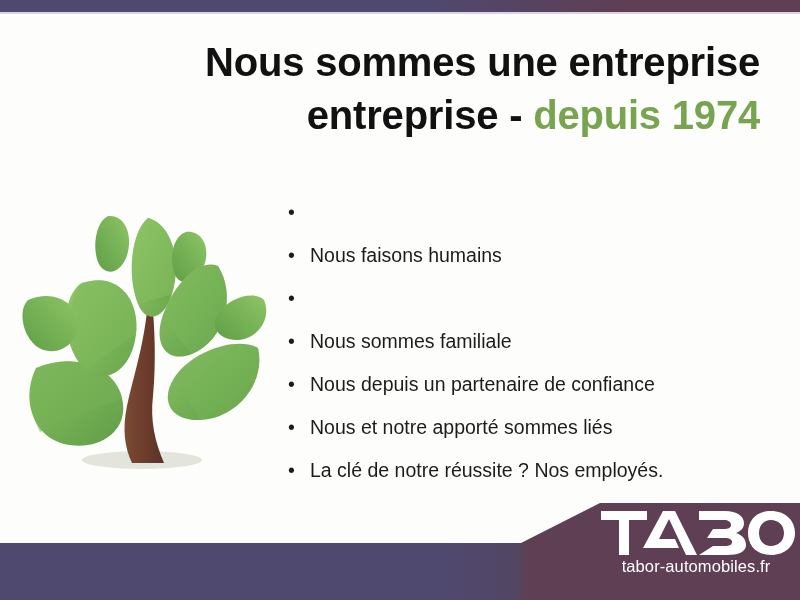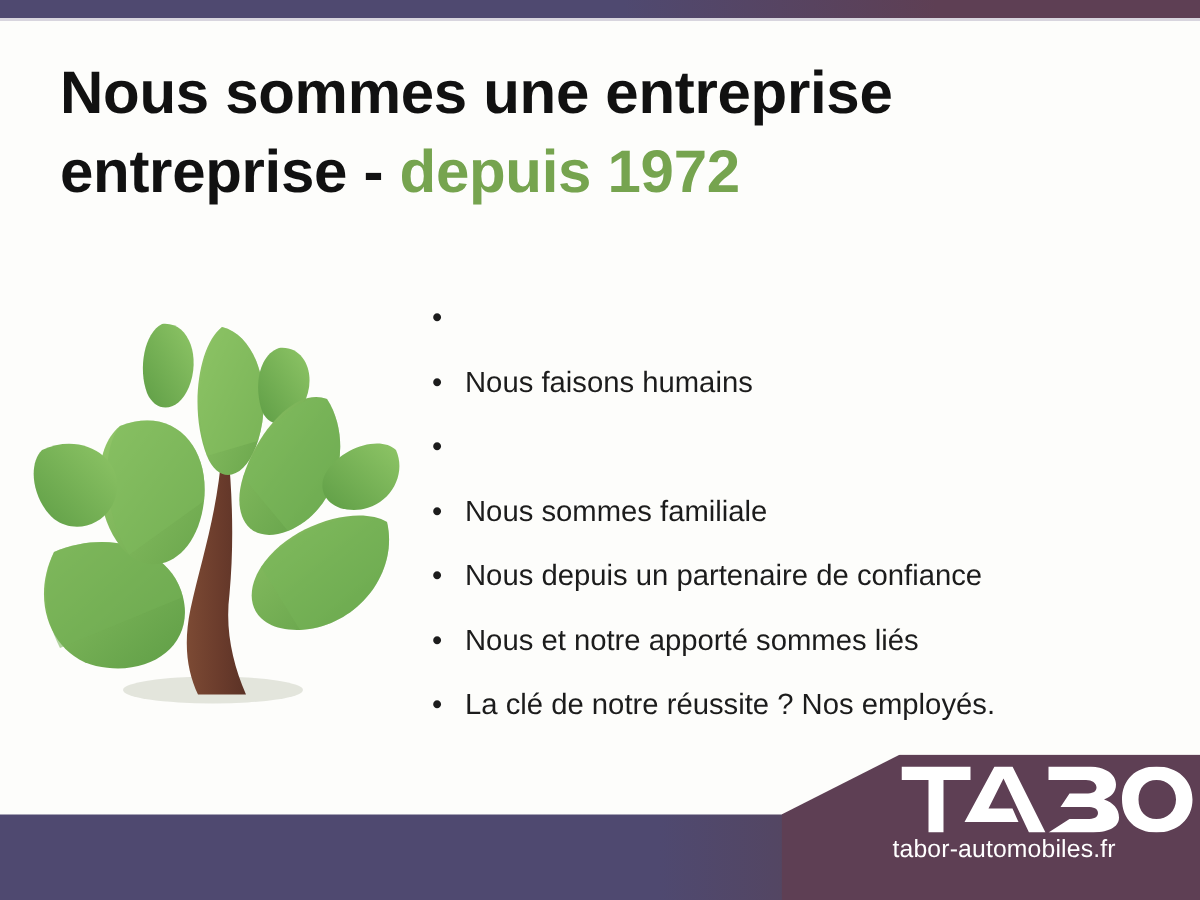--- a/index.html
+++ b/index.html
@@ -79,35 +79,35 @@
   }
   .logo-wordmark svg { display: block; margin: 0 auto; }
 
   .logo-url {
     position: absolute;
     left: 0;
     top: 55px;
     width: 276px;
     padding-left: 74px;
     box-sizing: border-box;
-    text-align: left;
+    text-align: center;
     color: #ffffff;
     font-size: 16.5px;
     font-weight: 400;
     letter-spacing: .1px;
     line-height: 1;
   }
 
   
   .headline {
     position: absolute;
     left: 40px;
     top: 36px;
     width: 720px;
-    text-align: left;
+    text-align: right;
     font-size: 40px;
     font-weight: bold;
     line-height: 1.32;
     color: #111111;
     letter-spacing: -0.2px;
   }
   .headline .accent { color: #76a44f; }
 
   
   .bullets {
@@ -149,21 +149,21 @@
 </head>
 <body>
 
 <div class="slide">
 
   <div class="top-bar"></div>
   <div class="top-bar-hairline"></div>
 
   <div class="headline">
     <div>Nous sommes une entreprise</div>
-    <div><span>entreprise - </span><span class="accent">depuis 1972</span></div>
+    <div><span>entreprise - </span><span class="accent">depuis 1974</span></div>
   </div>
 
   <div class="tree">
     <svg viewBox="0 0 248 288" width="248" height="288" xmlns="http://www.w3.org/2000/svg">
       <defs>
         <linearGradient id="lgA" x1="0" y1="0" x2="1" y2="1">
           <stop offset="0%" stop-color="#93c76a"></stop>
             <stop offset="100%" stop-color="#6aa64c"></stop>
         </linearGradient>
         <linearGradient id="lgB" x1="0" y1="0" x2="1" y2="1">

